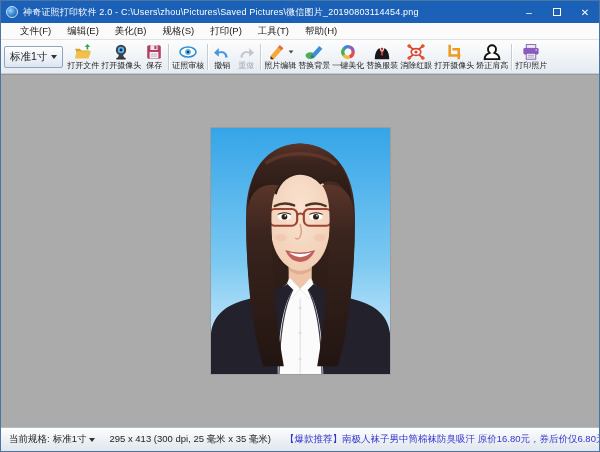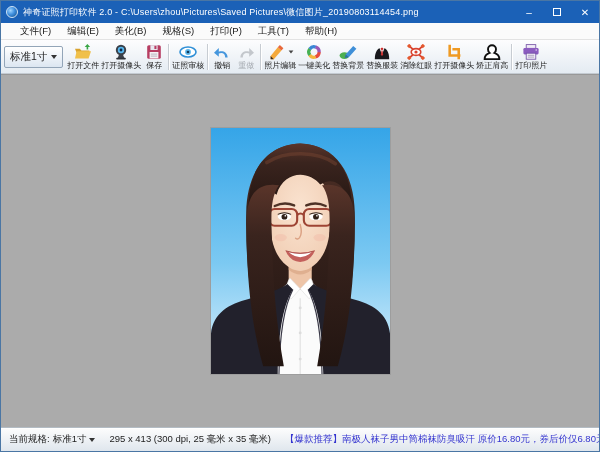--- a/index.html
+++ b/index.html
@@ -194,41 +194,41 @@
         <path d="M4 15v4h4z" fill="#3b2c20"></path>
       </svg>
           <span class="caret-down"></span>
         </span>
       <span class="tlabel">照片编辑</span>
     </div>
 
     <div class="tbtn">
       <span class="ticon-row">
           <svg viewBox="0 0 24 20">
+        <ellipse cx="7.5" cy="14.5" rx="6" ry="4.3" fill="#4caf50"></ellipse>
+        <path d="M9 13 18.5 2.5l4 3.4L13 16.5z" fill="#3f8fd8"></path>
+        <path d="M9 13l-1 4.5 5-1z" fill="#2c6ca8"></path>
+      </svg>
+        </span>
+      <span class="tlabel">替换背景</span>
+    </div>
+
+    <div class="tbtn">
+      <span class="ticon-row">
+          <svg viewBox="0 0 24 20">
         <g fill="none" stroke-width="4">
           <circle cx="12" cy="10" r="6.5" stroke="#e84c3d" stroke-dasharray="8.2 32.6"></circle>
           <circle cx="12" cy="10" r="6.5" stroke="#f5b63c" stroke-dasharray="8.2 32.6" transform="rotate(72 12 10)"></circle>
           <circle cx="12" cy="10" r="6.5" stroke="#45b054" stroke-dasharray="8.2 32.6" transform="rotate(144 12 10)"></circle>
           <circle cx="12" cy="10" r="6.5" stroke="#3b86d6" stroke-dasharray="8.2 32.6" transform="rotate(216 12 10)"></circle>
           <circle cx="12" cy="10" r="6.5" stroke="#9b59b6" stroke-dasharray="8.2 32.6" transform="rotate(288 12 10)"></circle>
         </g>
       </svg>
         </span>
       <span class="tlabel">一键美化</span>
-    </div>
-
-    <div class="tbtn">
-      <span class="ticon-row">
-          <svg viewBox="0 0 24 20">
-        <ellipse cx="7.5" cy="14.5" rx="6" ry="4.3" fill="#4caf50"></ellipse>
-        <path d="M9 13 18.5 2.5l4 3.4L13 16.5z" fill="#3f8fd8"></path>
-        <path d="M9 13l-1 4.5 5-1z" fill="#2c6ca8"></path>
-      </svg>
-        </span>
-      <span class="tlabel">替换背景</span>
     </div>
 
     <div class="tbtn">
       <span class="ticon-row">
           <svg viewBox="0 0 24 20">
         <path d="M3 19C3 9 7 5 12 4c5 1 9 5 9 15z" fill="#17171c"></path>
         <path d="M8.5 4.5 12 13l3.5-8.5c-1-.8-6-.8-7 0z" fill="#fff"></path>
         <path d="M11 4.6h2l1 1.8-2 1.8-2-1.8z" fill="#c92f2f"></path>
         <path d="M11.3 8 10.6 13l1.4 2.4 1.4-2.4L12.7 8z" fill="#c92f2f"></path>
       </svg>

